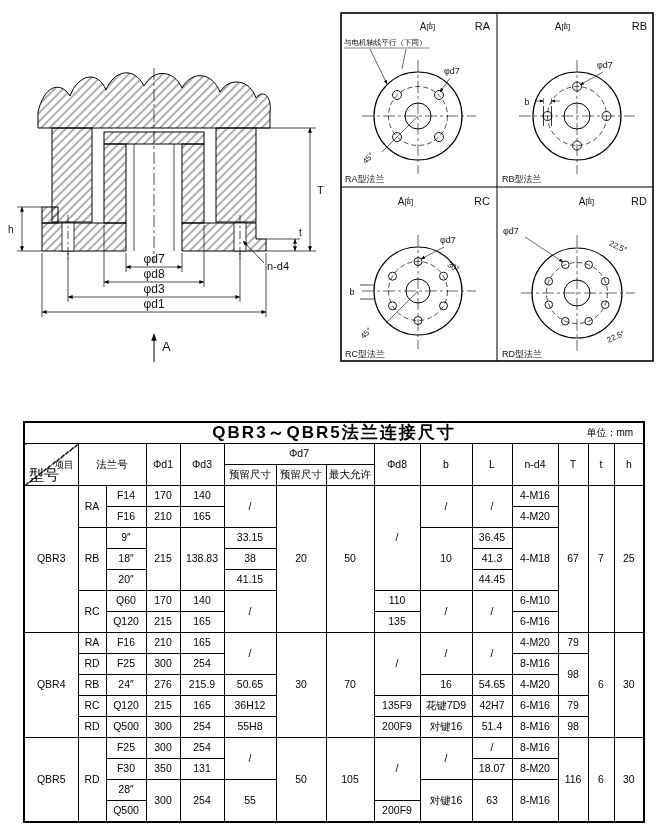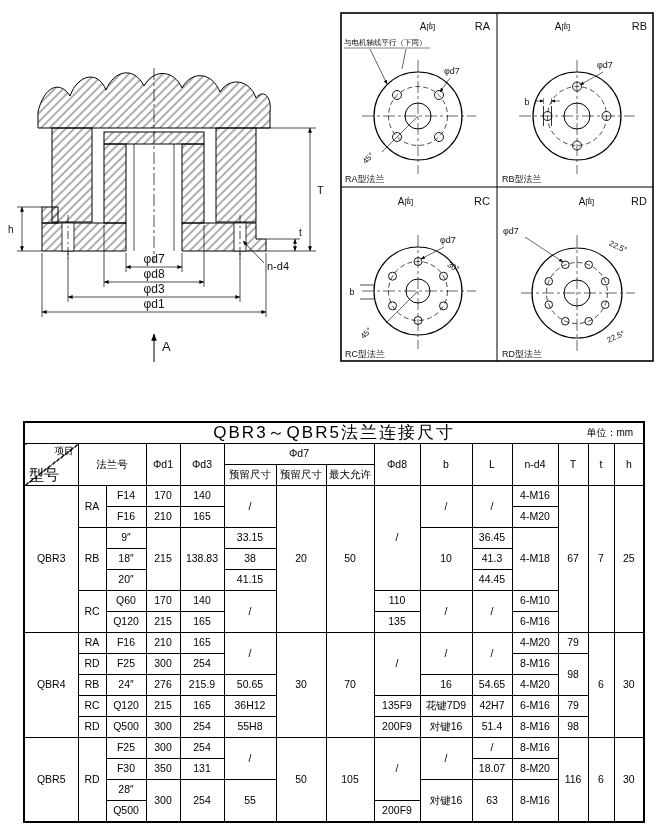--- a/index.html
+++ b/index.html
@@ -7,27 +7,27 @@
   .page{position:absolute;inset:0;background:#fff;}
   .section-svg{position:absolute;left:4px;top:8px;}
   .grid-svg{position:absolute;left:340px;top:12px;}
   svg text{font-family:"Liberation Sans","DejaVu Sans",sans-serif;fill:#111;stroke:none;}
   .table-wrap{position:absolute;left:23px;top:421px;}
   table.fl{border-collapse:collapse;width:620px;table-layout:fixed;border:2px solid #000;}
   table.fl th,table.fl td{border:1px solid #000;padding:0 1px;text-align:center;vertical-align:middle;
     font-size:10.5px;font-weight:400;height:20px;line-height:1.05;overflow:hidden;}
   td.slash{font-size:15px;}
   .title-cell{height:29px;position:relative;}
-  .tbl-title{font-size:17px;font-weight:400;letter-spacing:2px;}
+  .tbl-title{font-size:17px;font-weight:700;letter-spacing:2px;}
   .unit{position:absolute;right:10px;top:50%;transform:translateY(-50%);font-size:10px;font-weight:400;margin-left:25px;}
   .hdr{font-size:10.5px;}
   .sub{font-size:9px;height:16px;}
   th.diag{position:relative;height:21px;
     background:linear-gradient(to bottom right,transparent calc(50% - .6px),#000 calc(50% - .6px),#000 calc(50% + .6px),transparent calc(50% + .6px));}
-  th.diag .dtop{position:absolute;top:2px;right:4px;font-size:9.5px;}
+  th.diag .dtop{position:absolute;top:16px;right:4px;font-size:9.5px;}
   th.diag .dbot{position:absolute;bottom:2px;left:4px;font-size:15px;}
 </style>
 </head>
 <body>
 
 <div class="page">
 
   <svg class="section-svg" width="334" height="368" viewBox="0 0 334 368">
     <defs>
       <pattern id="h45" patternUnits="userSpaceOnUse" width="6" height="6" patternTransform="rotate(45)">

